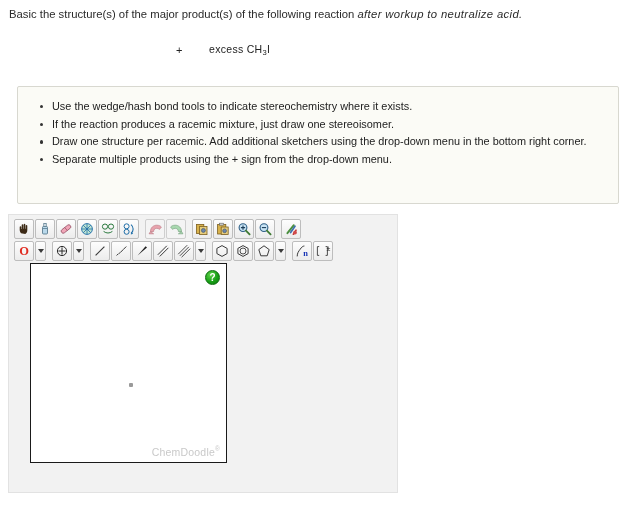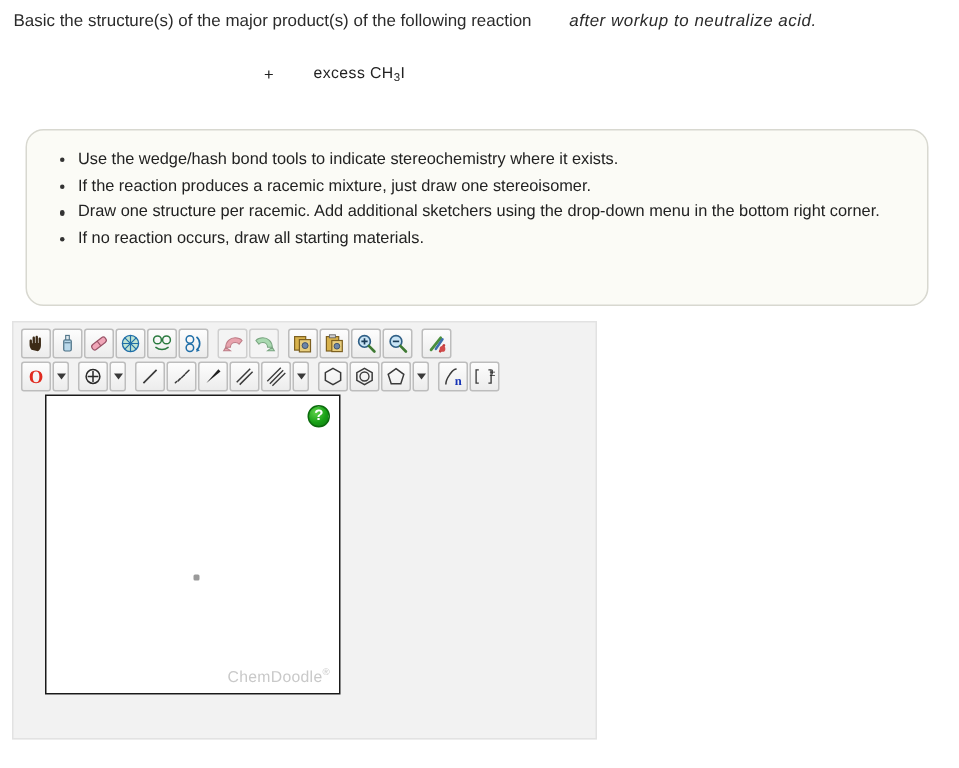--- a/index.html
+++ b/index.html
@@ -8,21 +8,21 @@
     font-family:"Liberation Sans",sans-serif;color:#1a1a1a;
     -webkit-font-smoothing:antialiased;
   }
   .page{position:relative;width:639px;height:512px;}
 
   
   .prompt{
     position:absolute;left:9px;top:7px;width:610px;
     font-size:11.3px;line-height:14px;color:#2b2b2b;
   }
-  .prompt .it{font-style:italic;letter-spacing:.35px;margin-left:22px;}
+  .prompt .it{font-style:italic;letter-spacing:.35px;}
 
   
   .scheme{position:absolute;left:0;top:24px;width:639px;height:56px;}
   .struct{position:absolute;left:78px;top:2px;}
   .plus{
     position:absolute;left:176px;top:20px;font-size:11px;color:#222;
   }
   .reagent{
     position:absolute;left:209px;top:19px;font-size:10.5px;color:#222;
     letter-spacing:.3px;white-space:nowrap;
@@ -36,21 +36,21 @@
     border-left:8px solid #1f1f1f;
   }
   .arrowlabel{
     position:absolute;left:0;top:13px;width:122px;text-align:center;
     font-size:10.2px;color:#222;letter-spacing:.2px;
   }
 
   
   .instr{
     position:absolute;left:17px;top:86px;width:602px;height:118px;
-    background:#fbfbf6;border:1px solid #d8d8d0;border-radius:12px;
+    background:#fbfbf6;border:1px solid #d8d8d0;border-radius:2px;
     box-sizing:border-box;
   }
   .instr ul{margin:0;padding:11px 0 0 34px;list-style:none;}
   .instr li{
     position:relative;font-size:10.9px;line-height:17.6px;color:#222;
   }
   .instr li:before{
     content:"";position:absolute;left:-12px;top:7px;
     width:3.4px;height:3.4px;border-radius:50%;background:#333;
   }
@@ -127,21 +127,21 @@
       <span>excess  CH</span><sub>3</sub><span>I</span>
     </div>
 
   </div>
 
   <div class="instr">
     <ul>
       <li>Use the wedge/hash bond tools to indicate stereochemistry where it exists.</li>
       <li>If the reaction produces a racemic mixture, just draw one stereoisomer.</li>
       <li>Draw one structure per racemic. Add additional sketchers using the drop-down menu in the bottom right corner.</li>
-      <li>If no reaction occurs, draw all starting materials.</li>
+      <li>Separate multiple products using the + sign from the drop-down menu.</li>
     </ul>
   </div>
 
   <div class="sketcher">
 
     <div class="toolbar">
 
       <div class="trow">
 
         <div class="tbtn">

